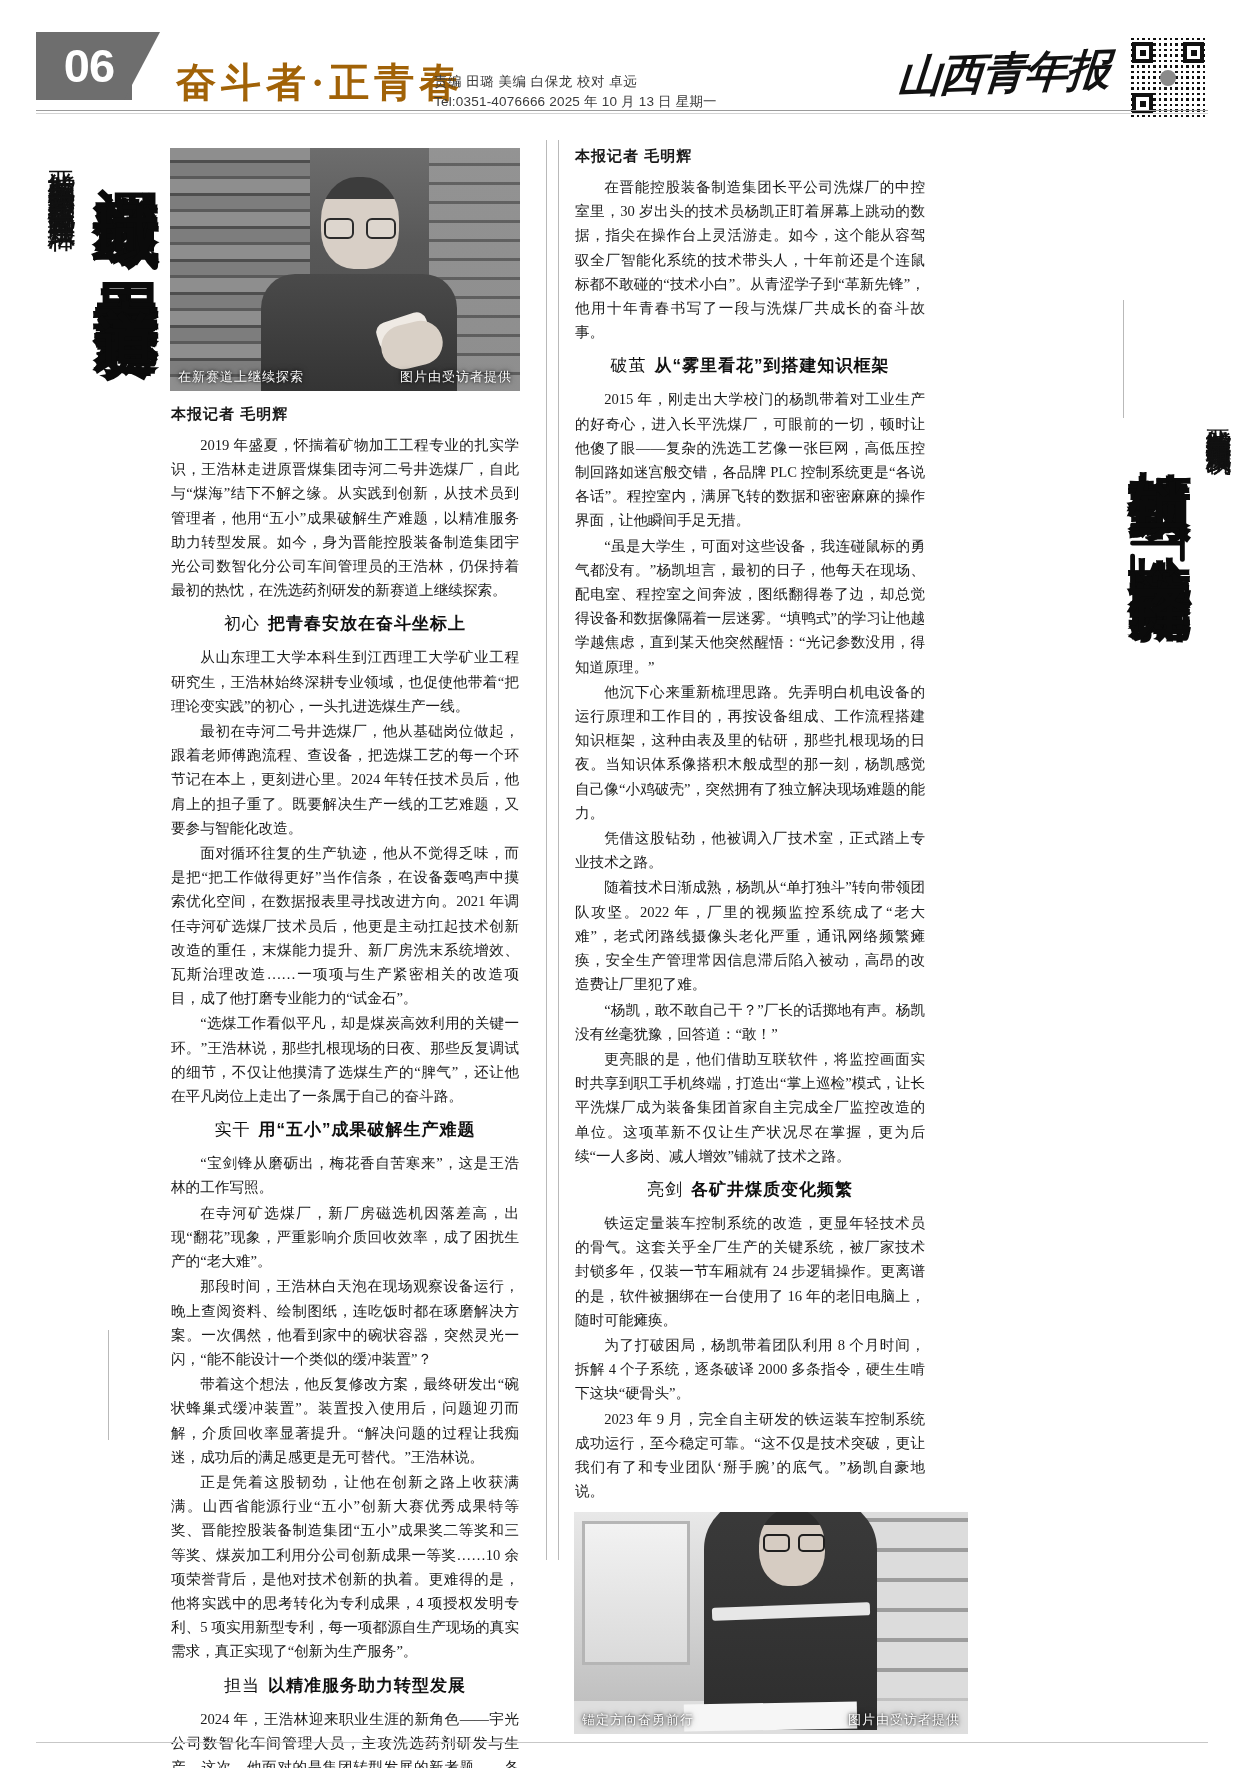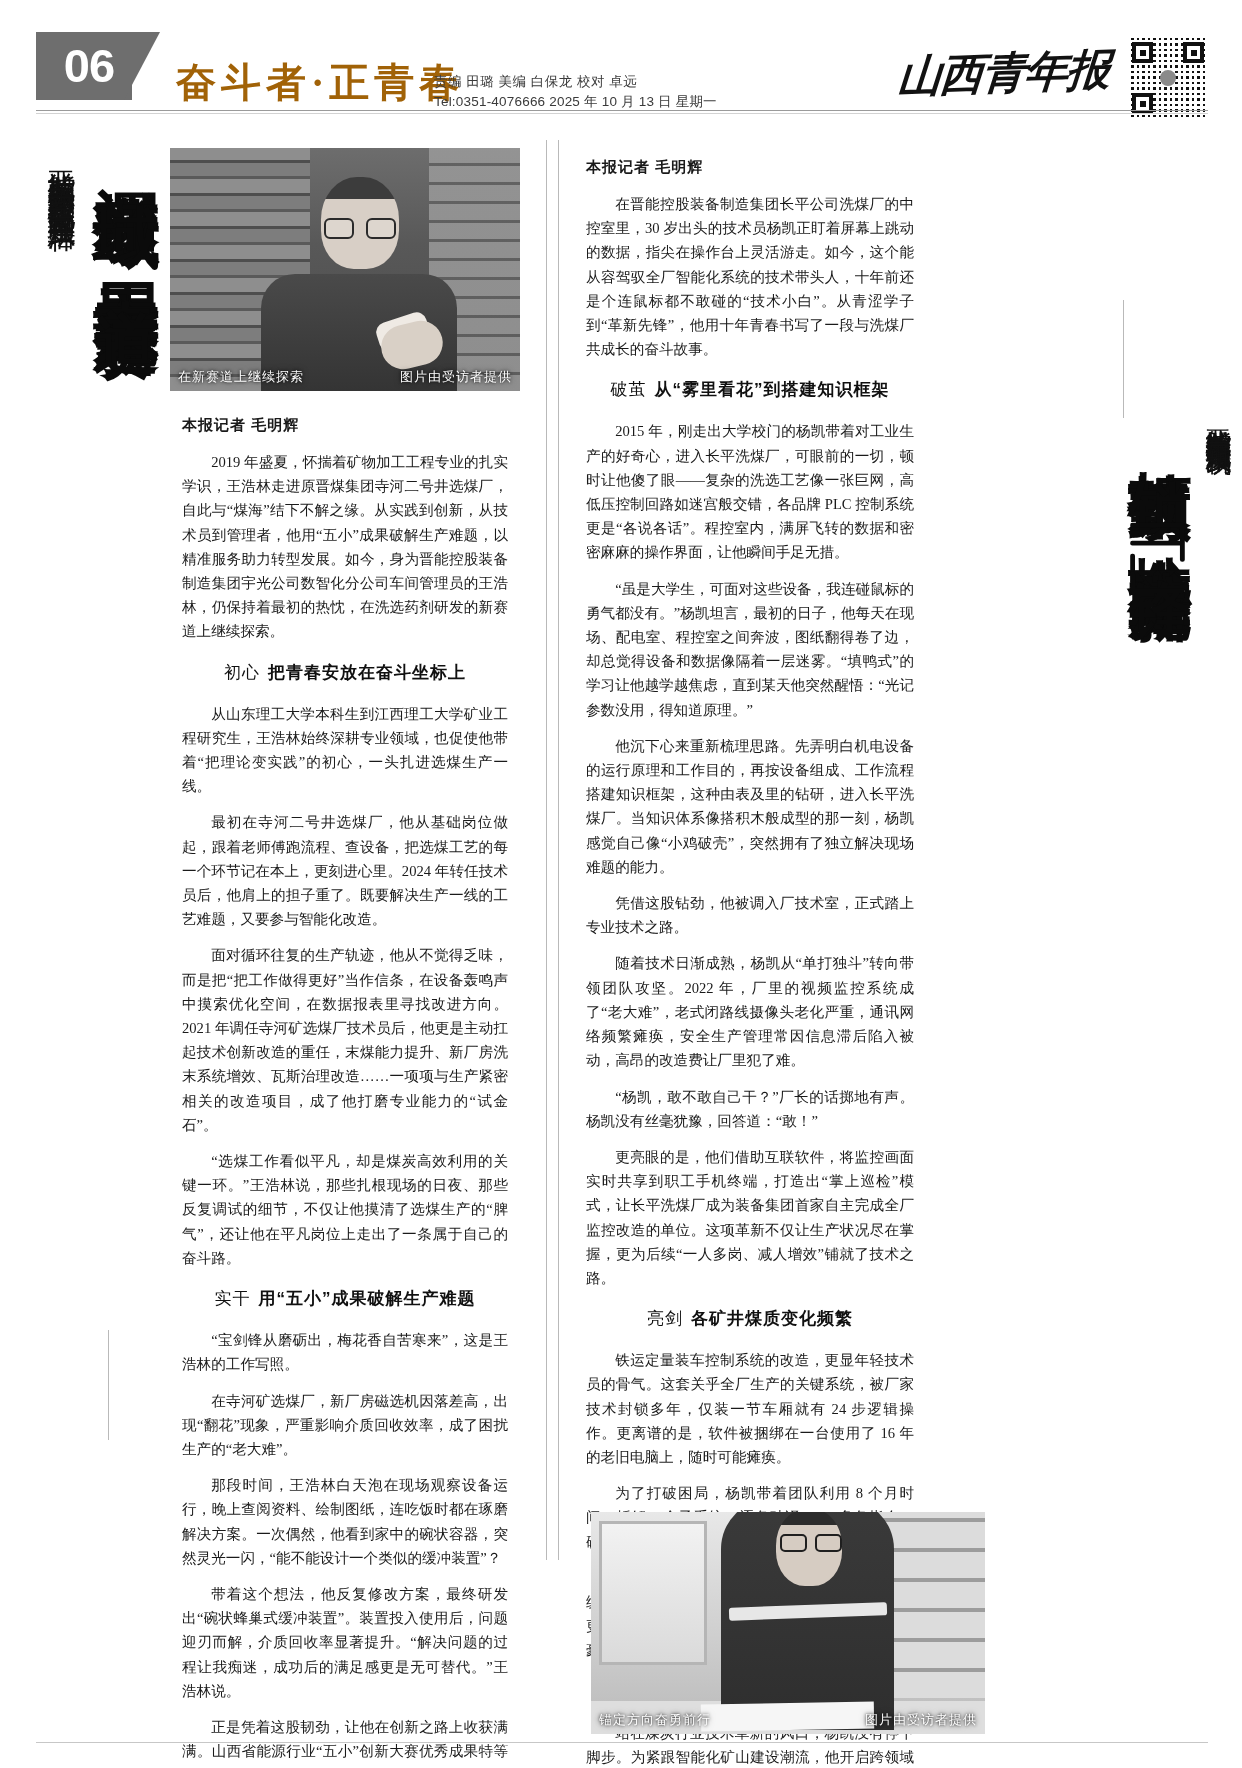--- a/index.html
+++ b/index.html
@@ -306,21 +306,21 @@
   #photo-top-left .hand {
     position:absolute; right:22%; bottom:10%; width:62px; height:44px;
     background:#d9d0c6; border-radius:22px; transform:rotate(-14deg);
   }
   #photo-top-left .sample {
     position:absolute; right:26%; bottom:18%; width:52px; height:30px;
     background:#efeae4; border-radius:10px; transform:rotate(-18deg);
   }
 
   
-  #photo-bottom-right { left: 574px; top: 1512px; width: 394px; height: 222px; margin-left: 17px; }
+  #photo-bottom-right { left: 574px; top: 1512px; width: 394px; height: 222px; }
   #photo-bottom-right .bg {
     position:absolute; inset:0;
     background: linear-gradient(180deg,#e8e8e8 0%, #cfcfcf 55%, #b9b9b9 100%);
   }
   #photo-bottom-right .cabinet {
     position:absolute; right:0; top:0; width:30%; height:84%;
     background: repeating-linear-gradient(0deg,#dcdcdc 0 26px,#9c9c9c 26px 30px);
     border-left:3px solid #9a9a9a;
   }
   #photo-bottom-right .window {
@@ -365,21 +365,21 @@
   .col {
     position: absolute;
     font-family: "Liberation Serif", "DejaVu Serif", serif;
     font-size: 14.6px;
     line-height: 24.2px;
     color: #1a1a1a;
     text-align: justify;
     text-justify: inter-ideograph;
   }
   .col p {
-    margin: 12px;
+    margin: 1px;
     text-indent: 2em;
   }
   .byline {
     font-family: "Liberation Sans", sans-serif;
     font-weight: bold;
     font-size: 15px;
     line-height: 26px;
     text-indent: 0 !important;
     letter-spacing: 1px;
     margin-bottom: 6px !important;
@@ -495,21 +495,21 @@
 
   <div class="vrule sep-rule-left"></div>
   <div class="vrule sep-rule-right-1"></div>
 
   <div class="col" id="right-col-1">
       <p class="byline">本报记者 毛明辉</p>
       <p>在晋能控股装备制造集团长平公司洗煤厂的中控室里，30 岁出头的技术员杨凯正盯着屏幕上跳动的数据，指尖在操作台上灵活游走。如今，这个能从容驾驭全厂智能化系统的技术带头人，十年前还是个连鼠标都不敢碰的“技术小白”。从青涩学子到“革新先锋”，他用十年青春书写了一段与洗煤厂共成长的奋斗故事。</p>
       <p class="subhead"><span class="lead">破茧</span><span>从“雾里看花”到搭建知识框架</span></p>
       <p>2015 年，刚走出大学校门的杨凯带着对工业生产的好奇心，进入长平洗煤厂，可眼前的一切，顿时让他傻了眼——复杂的洗选工艺像一张巨网，高低压控制回路如迷宫般交错，各品牌 PLC 控制系统更是“各说各话”。程控室内，满屏飞转的数据和密密麻麻的操作界面，让他瞬间手足无措。</p>
       <p>“虽是大学生，可面对这些设备，我连碰鼠标的勇气都没有。”杨凯坦言，最初的日子，他每天在现场、配电室、程控室之间奔波，图纸翻得卷了边，却总觉得设备和数据像隔着一层迷雾。“填鸭式”的学习让他越学越焦虑，直到某天他突然醒悟：“光记参数没用，得知道原理。”</p>
-      <p>他沉下心来重新梳理思路。先弄明白机电设备的运行原理和工作目的，再按设备组成、工作流程搭建知识框架，这种由表及里的钻研，进入长平洗煤厂。当知识体系像搭积木般成型的那一刻，杨凯感觉自己像“小鸡破壳”，突然拥有了独立解决现场难题的能力。</p>
+      <p>他沉下心来重新梳理思路。先弄明白机电设备的运行原理和工作目的，再按设备组成、工作流程搭建知识框架，这种由表及里的钻研，那些扎根现场的日夜。当知识体系像搭积木般成型的那一刻，杨凯感觉自己像“小鸡破壳”，突然拥有了独立解决现场难题的能力。</p>
       <p>凭借这股钻劲，他被调入厂技术室，正式踏上专业技术之路。</p>
       <p>随着技术日渐成熟，杨凯从“单打独斗”转向带领团队攻坚。2022 年，厂里的视频监控系统成了“老大难”，老式闭路线摄像头老化严重，通讯网络频繁瘫痪，安全生产管理常因信息滞后陷入被动，高昂的改造费让厂里犯了难。</p>
       <p>“杨凯，敢不敢自己干？”厂长的话掷地有声。杨凯没有丝毫犹豫，回答道：“敢！”</p>
       <p>更亮眼的是，他们借助互联软件，将监控画面实时共享到职工手机终端，打造出“掌上巡检”模式，让长平洗煤厂成为装备集团首家自主完成全厂监控改造的单位。这项革新不仅让生产状况尽在掌握，更为后续“一人多岗、减人增效”铺就了技术之路。</p>
       <p class="subhead"><span class="lead">亮剑</span><span>各矿井煤质变化频繁</span></p>
       <p>铁运定量装车控制系统的改造，更显年轻技术员的骨气。这套关乎全厂生产的关键系统，被厂家技术封锁多年，仅装一节车厢就有 24 步逻辑操作。更离谱的是，软件被捆绑在一台使用了 16 年的老旧电脑上，随时可能瘫痪。</p>
       <p>为了打破困局，杨凯带着团队利用 8 个月时间，拆解 4 个子系统，逐条破译 2000 多条指令，硬生生啃下这块“硬骨头”。</p>
       <p>2023 年 9 月，完全自主研发的铁运装车控制系统成功运行，至今稳定可靠。“这不仅是技术突破，更让我们有了和专业团队‘掰手腕’的底气。”杨凯自豪地说。</p>
       <p class="subhead"><span class="lead">远航</span><span>锚定智能化发展方向</span></p>
       <p>站在煤炭行业技术革新的风口，杨凯没有停下脚步。为紧跟智能化矿山建设潮流，他开启跨领域学习，自学考取矿业工程国家一级建造师资格证。从法律规范到经济管理，从矿业实务到系统思维，他在更宏观的视角里找到了洗煤厂的升级方向——智能“精洗”。</p>

